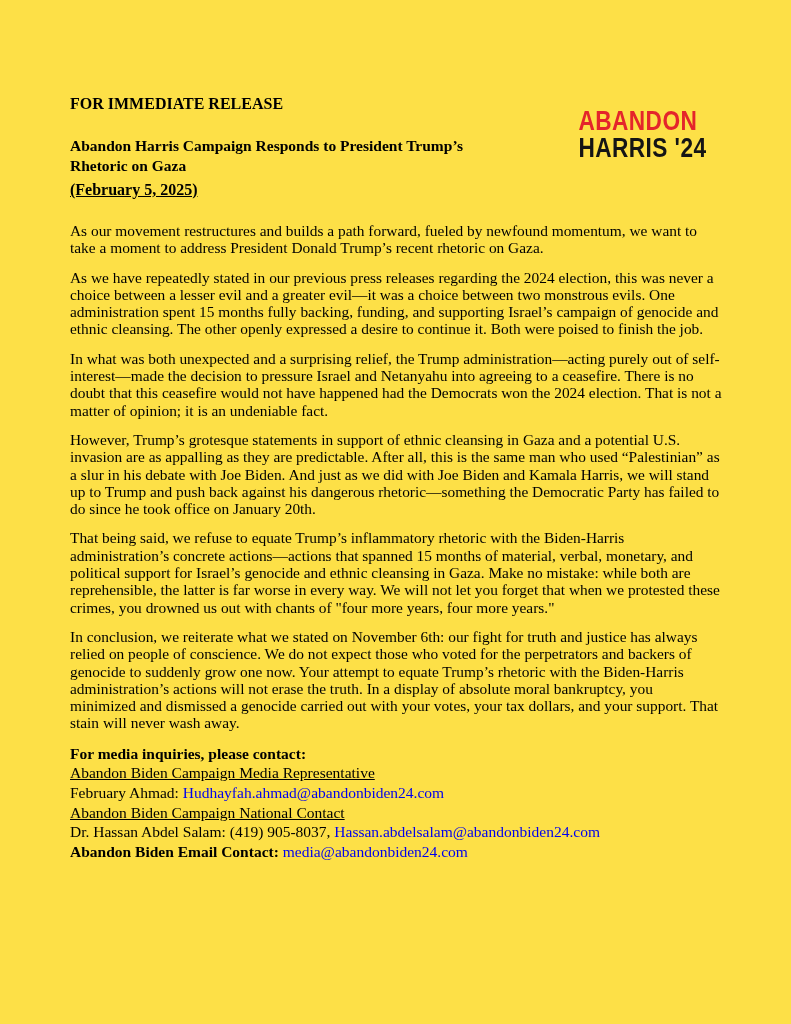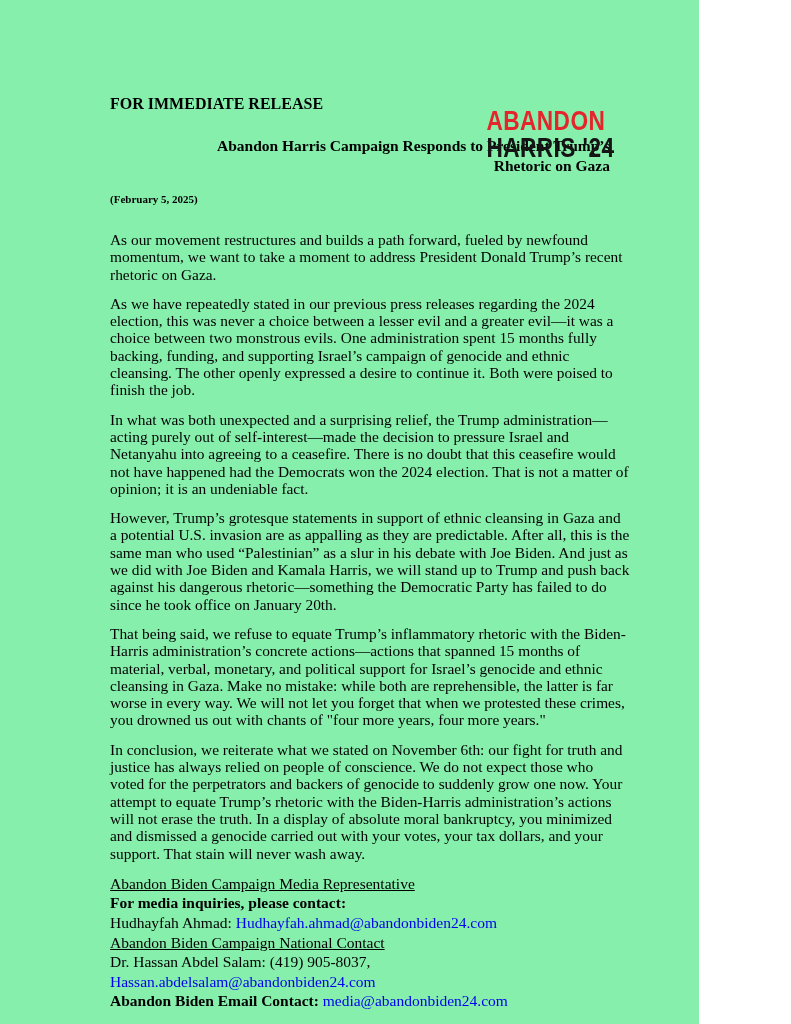--- a/index.html
+++ b/index.html
@@ -7,44 +7,45 @@
     width: 791px;
     height: 1024px;
     background: #ffffff;
     color: #000000;
     font-family: "Liberation Serif", serif;
     overflow: hidden;
   }
   .page {
     position: relative;
     box-sizing: border-box;
-    width: 699px;
+    width: 791px;
     height: 1024px;
-    padding: 95px 69px 0 110px;
-    background: #86efac;
+    padding: 95px 69px 0 70px;
+    background: #fde047;
   }
   .header { position: relative; }
   .release-label {
     font-weight: bold;
     font-size: 16px;
     line-height: 18px;
   }
   .title {
     margin: 23px 0 0 0;
     max-width: 500px;
     font-size: 15.5px;
     font-weight: bold;
     line-height: 20px;
   }
-  .title .title-line { display: block; text-align: right; }
+  .title .title-line { display: block; }
   .date {
-    margin-top: 14px;
+    margin-top: 5px;
     font-weight: bold;
-    font-size: 11px;
+    font-size: 16px;
     line-height: 18px;
+    text-decoration: underline;
   }
   .logo {
     position: absolute;
     top: 13px;
     right: 16px;
     text-align: left;
     font-family: "Liberation Sans", sans-serif;
     font-weight: 800;
     transform: scaleX(0.84);
     transform-origin: right top;
@@ -104,28 +105,28 @@
   <div class="body-text">
     <p>As our movement restructures and builds a path forward, fueled by newfound momentum, we want to take a moment to address President Donald Trump’s recent rhetoric on Gaza.</p>
     <p>As we have repeatedly stated in our previous press releases regarding the 2024 election, this was never a choice between a lesser evil and a greater evil—it was a choice between two monstrous evils. One administration spent 15 months fully backing, funding, and supporting Israel’s campaign of genocide and ethnic cleansing. The other openly expressed a desire to continue it. Both were poised to finish the job.</p>
     <p>In what was both unexpected and a surprising relief, the Trump administration—acting purely out of self-interest—made the decision to pressure Israel and Netanyahu into agreeing to a ceasefire. There is no doubt that this ceasefire would not have happened had the Democrats won the 2024 election. That is not a matter of opinion; it is an undeniable fact.</p>
     <p>However, Trump’s grotesque statements in support of ethnic cleansing in Gaza and a potential U.S. invasion are as appalling as they are predictable. After all, this is the same man who used “Palestinian” as a slur in his debate with Joe Biden. And just as we did with Joe Biden and Kamala Harris, we will stand up to Trump and push back against his dangerous rhetoric—something the Democratic Party has failed to do since he took office on January 20th.</p>
     <p>That being said, we refuse to equate Trump’s inflammatory rhetoric with the Biden-Harris administration’s concrete actions—actions that spanned 15 months of material, verbal, monetary, and political support for Israel’s genocide and ethnic cleansing in Gaza. Make no mistake: while both are reprehensible, the latter is far worse in every way. We will not let you forget that when we protested these crimes, you drowned us out with chants of "four more years, four more years."</p>
     <p>In conclusion, we reiterate what we stated on November 6th: our fight for truth and justice has always relied on people of conscience. We do not expect those who voted for the perpetrators and backers of genocide to suddenly grow one now. Your attempt to equate Trump’s rhetoric with the Biden-Harris administration’s actions will not erase the truth. In a display of absolute moral bankruptcy, you minimized and dismissed a genocide carried out with your votes, your tax dollars, and your support. That stain will never wash away.</p>
   </div>
 
   <div class="contact">
+    <div class="c-line bold">For media inquiries, please contact:</div>
+
     <div class="c-line">
       <span class="u">Abandon Biden Campaign Media Representative</span>
     </div>
 
-    <div class="c-line bold">For media inquiries, please contact:</div>
-
     <div class="c-line">
-      <span>Hudhayfah Ahmad: </span><a class="link">Hudhayfah.ahmad@abandonbiden24.com</a>
+      <span>February Ahmad: </span><a class="link">Hudhayfah.ahmad@abandonbiden24.com</a>
     </div>
 
     <div class="c-line">
       <span class="u">Abandon Biden Campaign National Contact</span>
     </div>
 
     <div class="c-line">
       <span>Dr. Hassan Abdel Salam: (419) 905-8037, </span><a class="link">Hassan.abdelsalam@abandonbiden24.com</a>
     </div>
 

